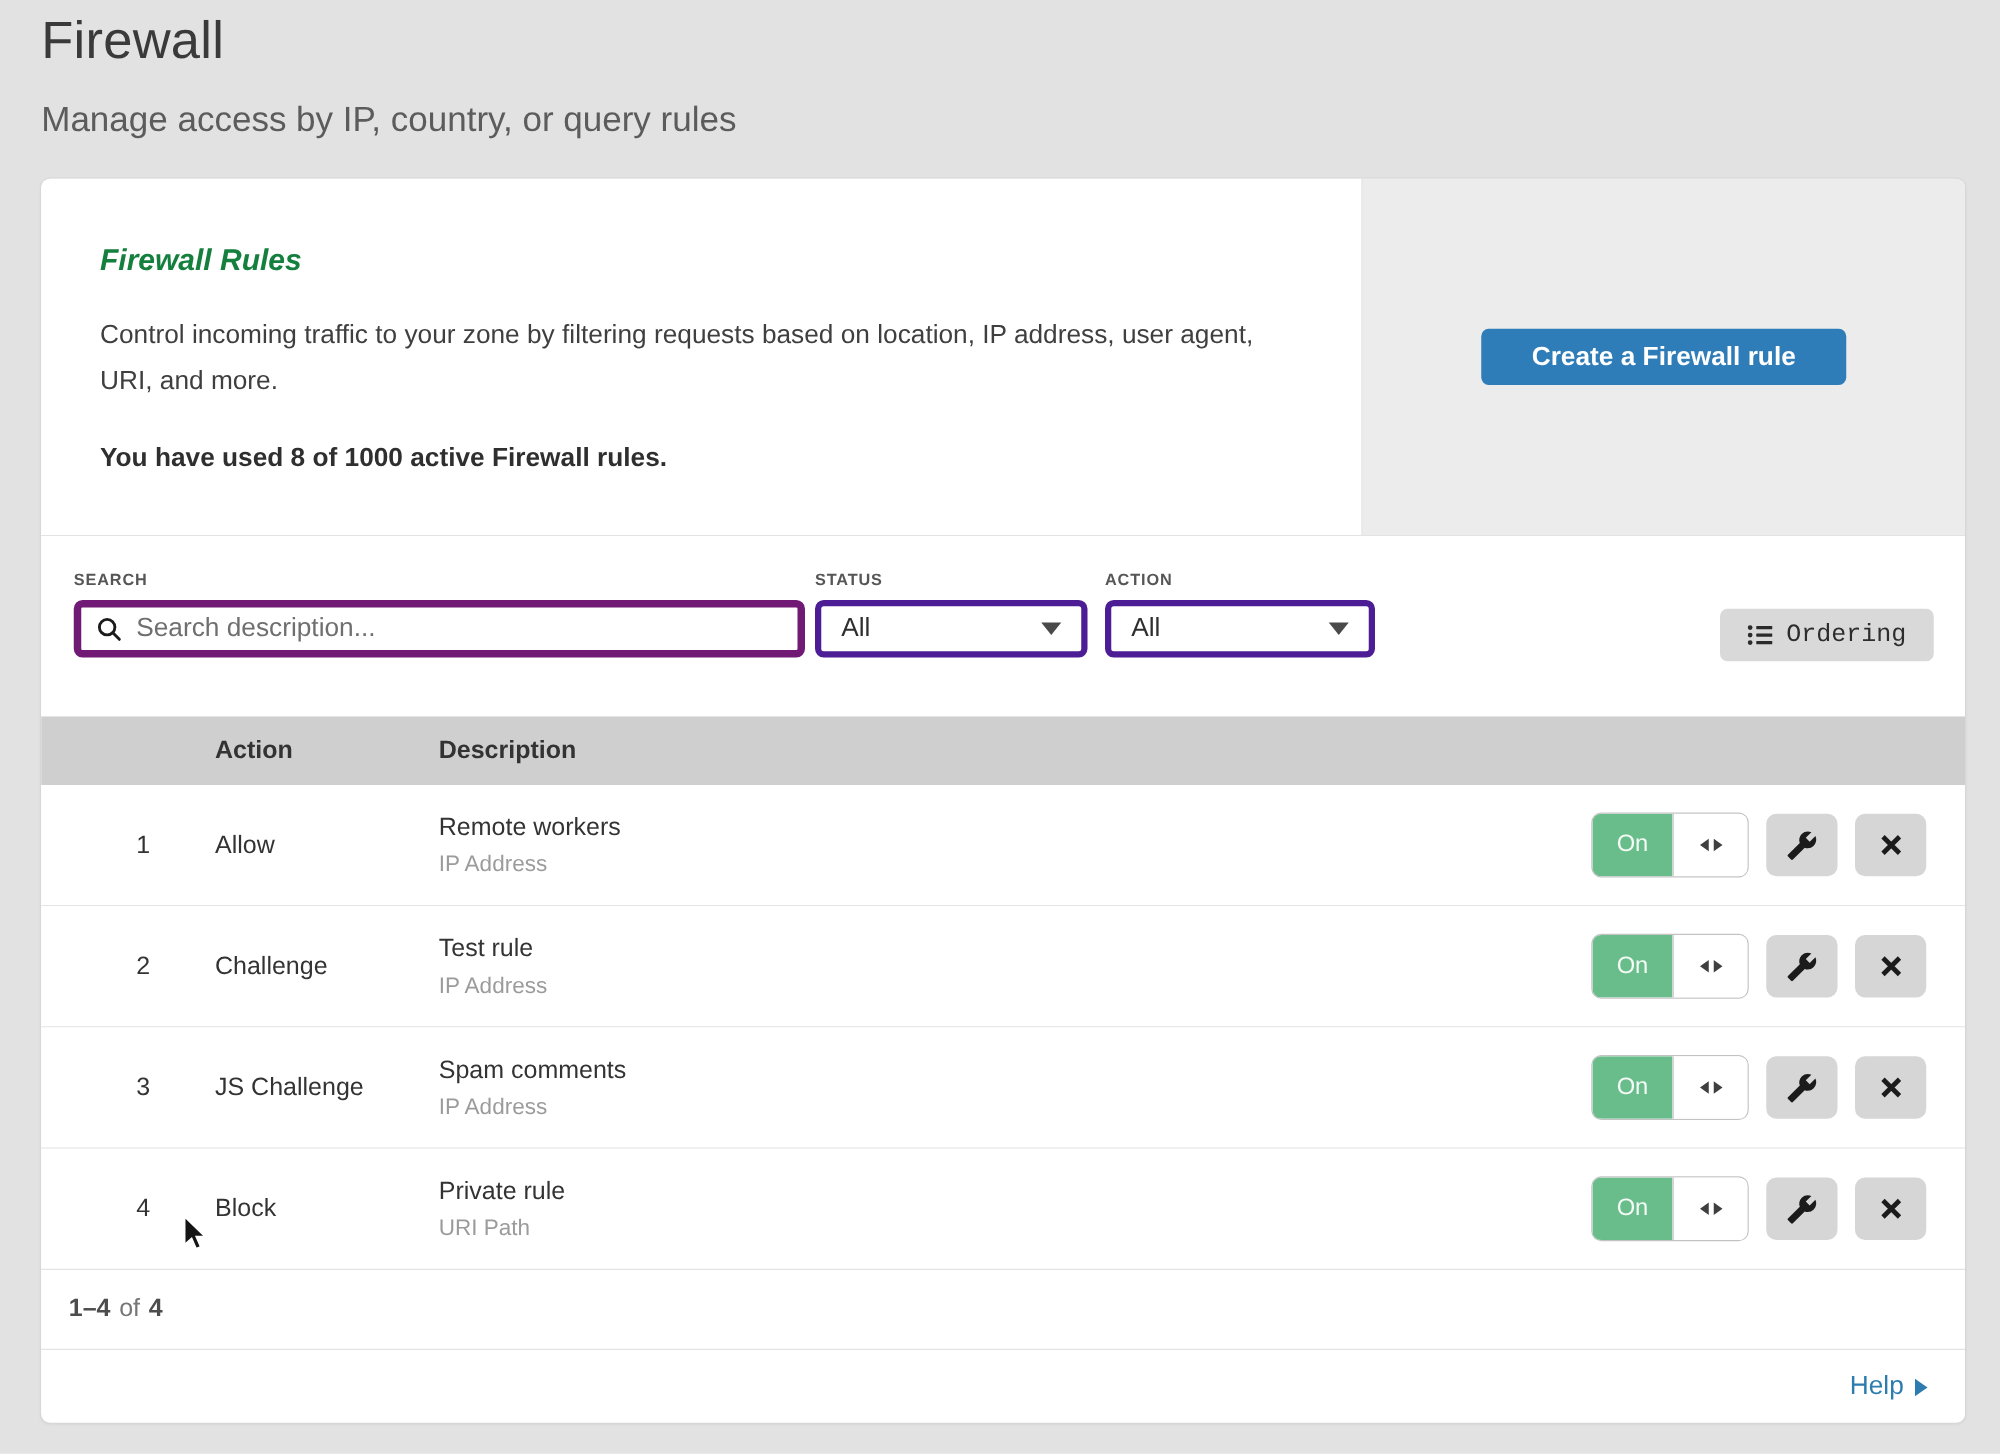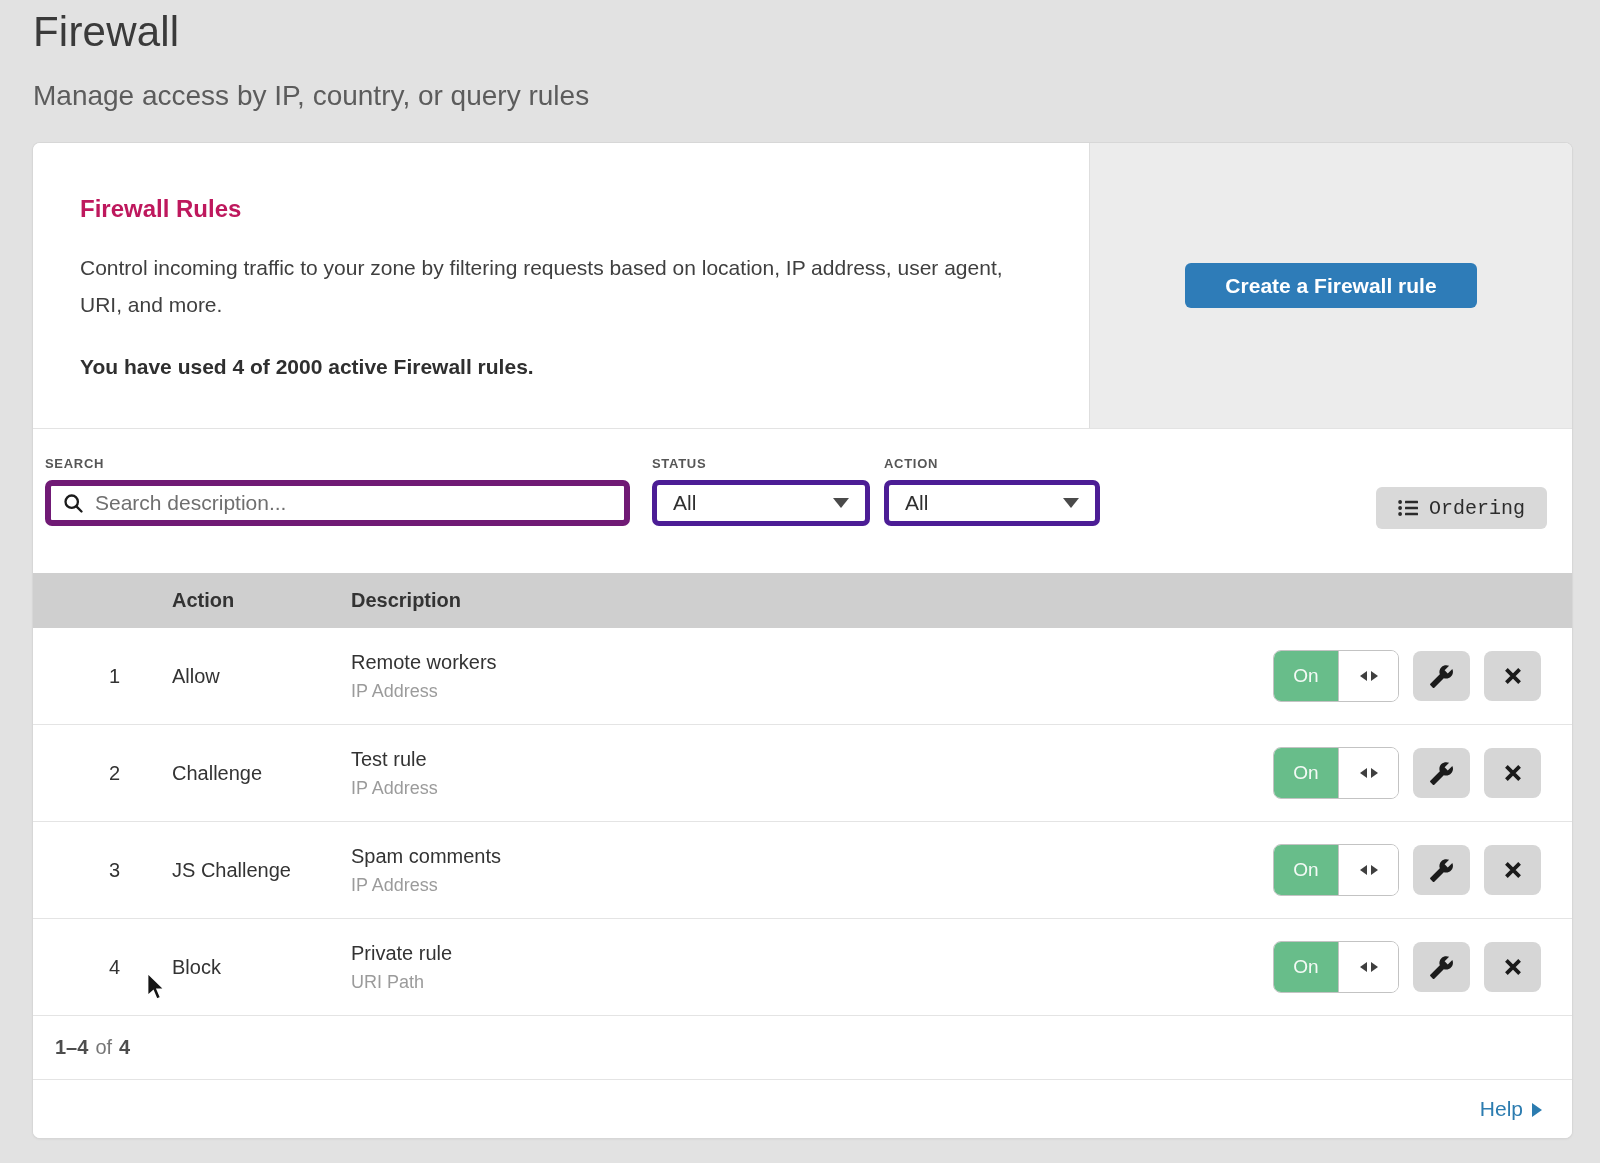--- a/index.html
+++ b/index.html
@@ -15,36 +15,36 @@
   .page-subtitle{margin:24px 0 0 0;font-size:28px;font-weight:400;color:#5c5c5c;}
 
   
   .card{
     position:absolute;left:33px;top:143px;width:1539px;
     background:#ffffff;border-radius:7px;
     box-shadow:0 0 0 1px #d7d7d7, 0 1px 3px rgba(0,0,0,.08);
   }
   .card-top{display:flex;height:285px;border-bottom:1px solid #e3e3e3;}
   .card-top-left{width:1056px;box-sizing:border-box;padding:52px 60px 0 47px;background:#fff;border-radius:7px 0 0 0;}
-  .card-heading{margin:0 0 26px 0;font-size:24px;font-weight:700;color:#be185d;}
+  .card-heading{margin:0 0 26px 0;font-size:24px;font-weight:700;color:#15803d;font-style:italic;}
   .card-description{margin:0 0 32px 0;font-size:21px;line-height:37px;color:#3f3f3f;max-width:945px;}
   .card-usage{margin:0;font-size:21px;font-weight:700;color:#2f2f2f;}
   .card-top-right{flex:1;background:#ececec;border-left:1px solid #dedede;border-radius:0 7px 0 0;
     display:flex;align-items:center;justify-content:center;}
   .btn-primary{
     background:#2e7cb8;color:#fff;border:none;border-radius:6px;
     font-family:inherit;font-size:21px;font-weight:700;
     padding:11px 40px;height:45px;cursor:pointer;
   }
 
   
   .filters{position:relative;height:144px;background:#fff;}
   .filter-label{display:block;font-size:13px;font-weight:700;letter-spacing:.7px;color:#565656;margin-bottom:9px;}
   .filter{position:absolute;top:27px;}
-  .filter-search{left:12px;}
+  .filter-search{left:26px;}
   .filter-status{left:619px;}
   .filter-action{left:851px;}
   .search-box{
     width:585px;height:46px;box-sizing:border-box;background:#fff;
     border:6px solid #701a75;border-radius:7px;
     display:flex;align-items:center;padding:0 12px;gap:9px;
   }
   .search-box input{
     border:none;outline:none;flex:1;font-family:inherit;font-size:21px;color:#333;background:transparent;
   }
@@ -116,21 +116,21 @@
   <h1 class="page-title">Firewall</h1>
   <p class="page-subtitle">Manage access by IP, country, or query rules</p>
 </header>
 
 <section class="card">
 
   <div class="card-top">
     <div class="card-top-left">
       <h2 class="card-heading">Firewall Rules</h2>
       <p class="card-description">Control incoming traffic to your zone by filtering requests based on location, IP address, user agent, URI, and more.</p>
-      <p class="card-usage">You have used 4 of 2000 active Firewall rules.</p>
+      <p class="card-usage">You have used 8 of 1000 active Firewall rules.</p>
     </div>
     <div class="card-top-right">
       <button class="btn-primary">Create a Firewall rule</button>
     </div>
   </div>
 
   <div class="filters">
     <div class="filter filter-search">
       <label class="filter-label">SEARCH</label>
       <div class="search-box">

